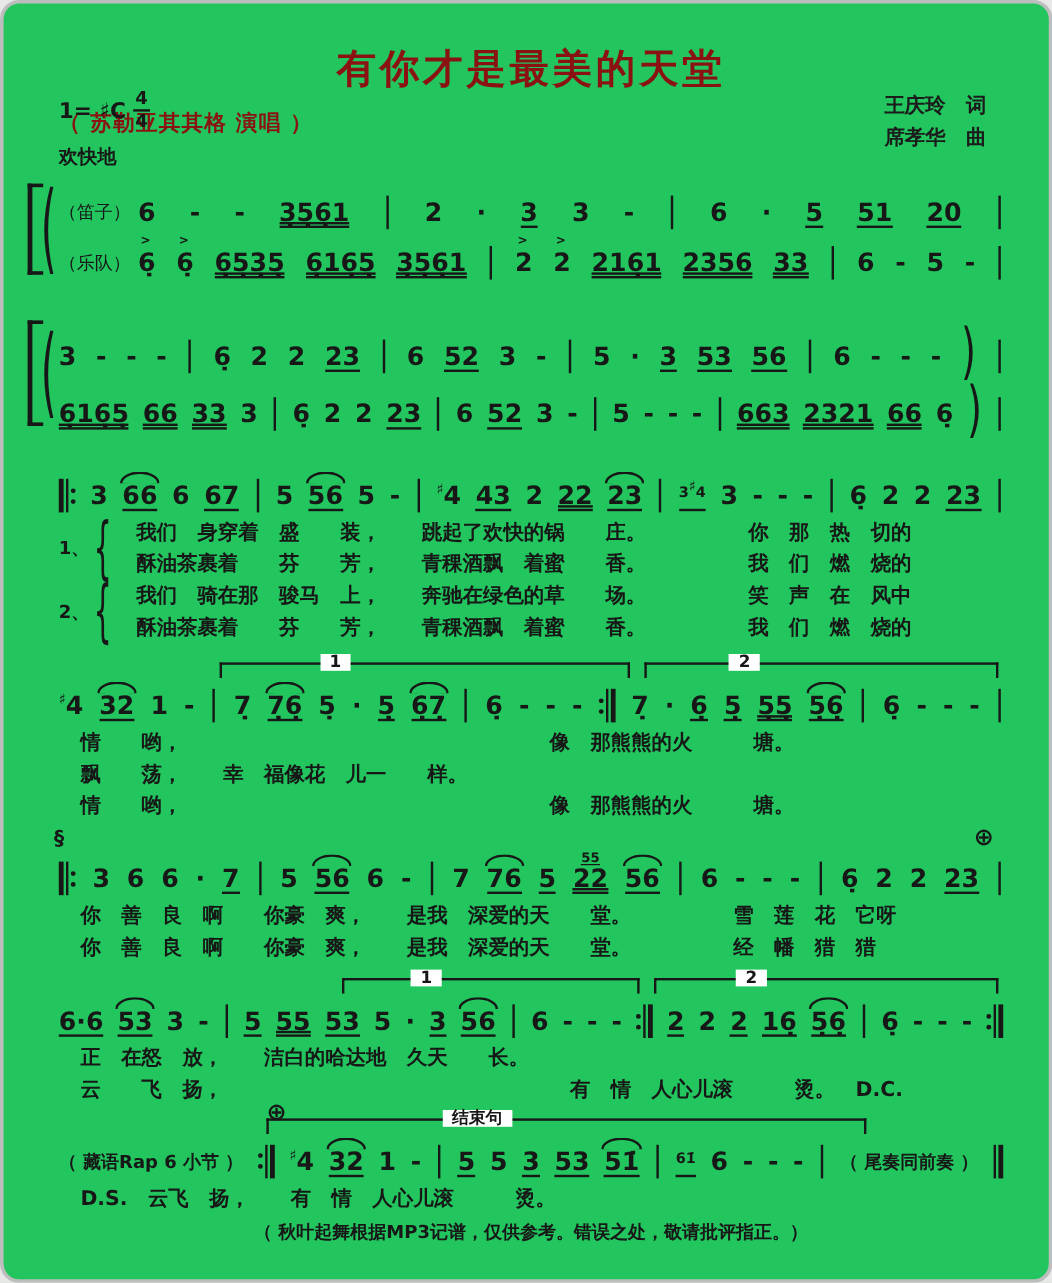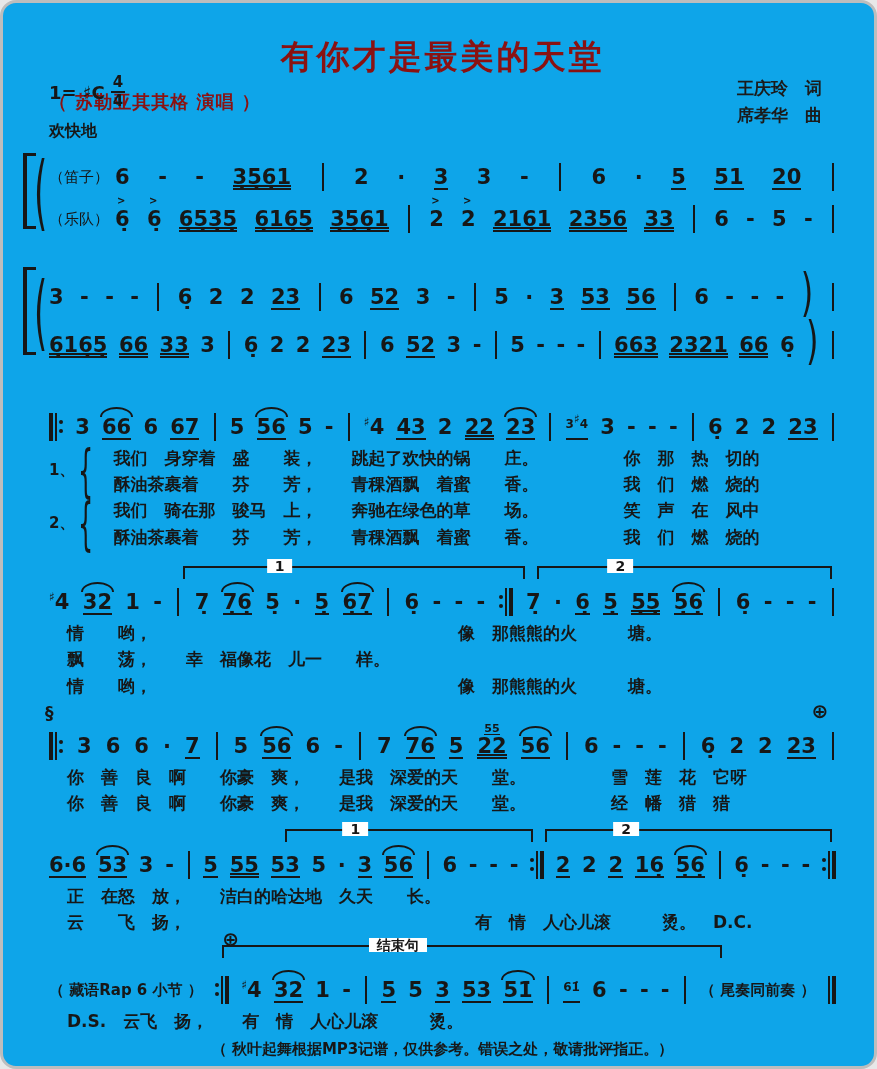--- a/index.html
+++ b/index.html
@@ -1,18 +1,18 @@
 <!DOCTYPE html>
 <html><head>
 <meta charset="utf-8">
 <style>
   html,body{margin:0;padding:0;background:#e8e8e8;}
   .page{
     position:relative; width:877px; height:1069px; margin:0 auto;
-    background:#0ea5e9; border:3px solid #bdbdbd; border-radius:16px;
+    background:#22c55e; border:3px solid #bdbdbd; border-radius:16px;
     box-sizing:border-box; padding:14px 38px 10px 46px;
     font-family:"DejaVu Sans", sans-serif; color:#171717; overflow:hidden;
   }
   
   .hdr{position:relative; height:132px;}
   .title{ text-align:center; font-size:33px; font-weight:bold; letter-spacing:3px; padding-top:18px;}
   .subtitle{ text-align:left; font-size:18px; font-weight:bold; margin-top:10px; letter-spacing:1px;}
   .byline{ position:absolute; right:14px; top:58px; text-align:left; font-size:17px; font-weight:bold; line-height:1.6; color:#1b1b1b; white-space:pre;}
   .keyblock{ position:absolute; left:0px; top:58px; font-size:17px; font-weight:bold;}
   .keysig{ display:inline-flex; align-items:center; gap:6px; font-size:18px;}
@@ -26,21 +26,21 @@
     border-left:4px solid #171717; border-top:3px solid #171717; border-bottom:3px solid #171717;}
   .sys-paren{ position:absolute; left:-15px; top:50%; transform:translateY(-50%) scaleY(2.4); font-size:34px; font-weight:normal;}
   .music-row{ display:flex; align-items:flex-end; }
   .line-label{ flex:0 0 auto; font-size:15px; font-weight:normal; padding:0 6px 4px 0; white-space:nowrap;}
   .tokens-wrap{ position:relative; flex:1;}
   .tokens{ display:flex; justify-content:space-between; align-items:flex-end; padding-top:14px;}
   .tokens.pad-volta{ padding-top:24px;}
   
   .tk{ position:relative; font-size:21px; font-weight:bold; line-height:1.05; padding-bottom:3px; white-space:nowrap;}
   .tk sup.sh{ font-size:12px; vertical-align:super; font-weight:bold;}
-  .tk.grace{ font-size:12px; padding-bottom:10px;margin-top:14px;}
+  .tk.grace{ font-size:12px; padding-bottom:10px;}
   .tk.u1::after{ content:""; position:absolute; left:0; right:0; bottom:1px; height:2px; background:#171717;}
   .tk.u2::after{ content:""; position:absolute; left:0; right:0; bottom:4px; height:2px; background:#171717; box-shadow:0 3px 0 #171717;}
   .tk.arc::before{ content:""; position:absolute; left:-2px; right:-2px; top:-9px; height:8px;
     border:2px solid #171717; border-bottom:none; border-radius:50% 50% 0 0 / 100% 100% 0 0;}
   .tk.accent .acc{ position:absolute; left:2px; top:-12px; font-size:10px; font-weight:bold;}
   .stack{ display:inline-flex; flex-direction:column; align-items:center; line-height:1;}
   .stack .stk-top{ font-size:11px; font-weight:bold; border-bottom:1px solid #171717; margin-bottom:1px;}
   .bl{ width:2px; height:28px; background:#171717; margin:0 2px;}
   .bl-grp{ display:flex; align-items:center; gap:2px; height:28px;}
   .bl-grp .thick{ width:4px; height:28px; background:#171717;}

